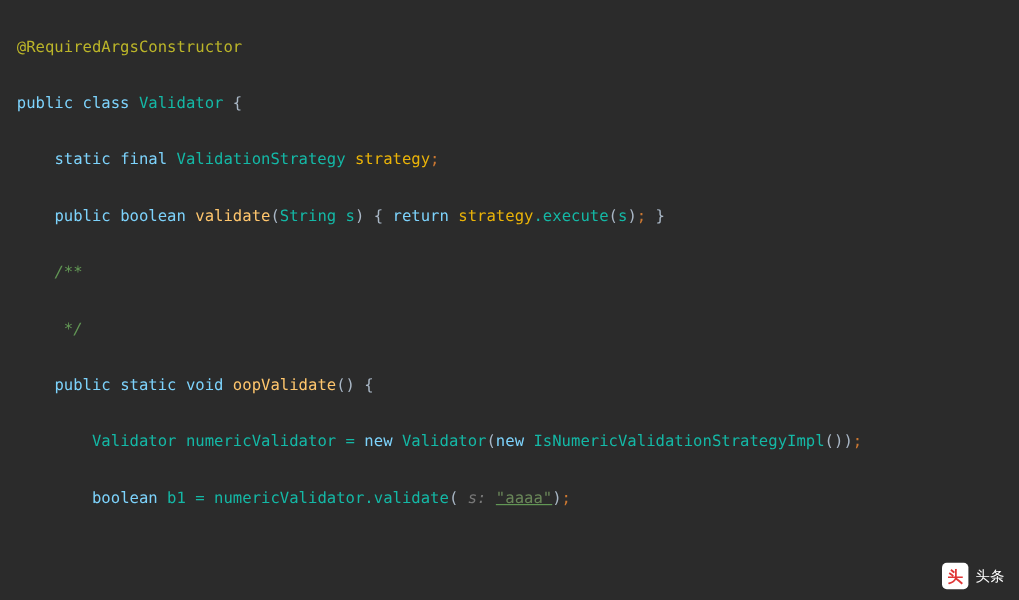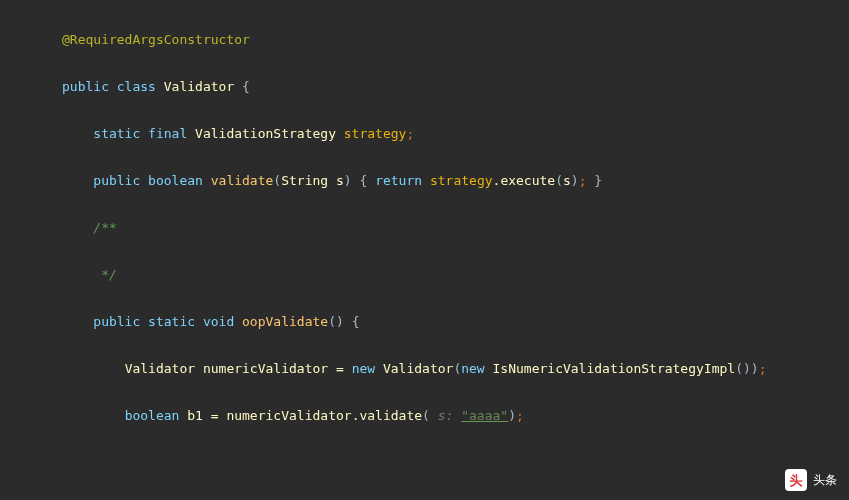--- a/index.html
+++ b/index.html
@@ -11,31 +11,31 @@
       font-size: 13px;
       line-height: 23.5px;
       color: #a9b7c6;
       overflow: hidden;
       position: relative;
     }
     .code-area {
       padding: 4px 0 4px 14px;
       white-space: pre;
     }
-    .line { display: block; min-height: 23.5px; margin-left: 48px; }
+    .line { display: block; min-height: 23.5px; }
     .annotation { color: #bbb529; }
     .kw { color: #7dd3fc; }
     .method { color: #ffc66d; }
     .field { color: #eab308; }
     .doc { color: #629755; font-style: italic; }
     .string { color: #6a8759; }
     .param-hint { color: #787878; font-style: italic; }
     .underline { text-decoration: underline; text-decoration-color: #629755; }
     .paren { color: #a9b7c6; }
-    .text { color: #fef9c3; }
+    .text { color: #14b8a6; }
     .watermark {
       position: absolute;
       right: 12px;
       bottom: 8px;
       font-size: 12px;
       color: #ffffff;
       display: flex;
       align-items: center;
       gap: 6px;
       font-family: sans-serif;

